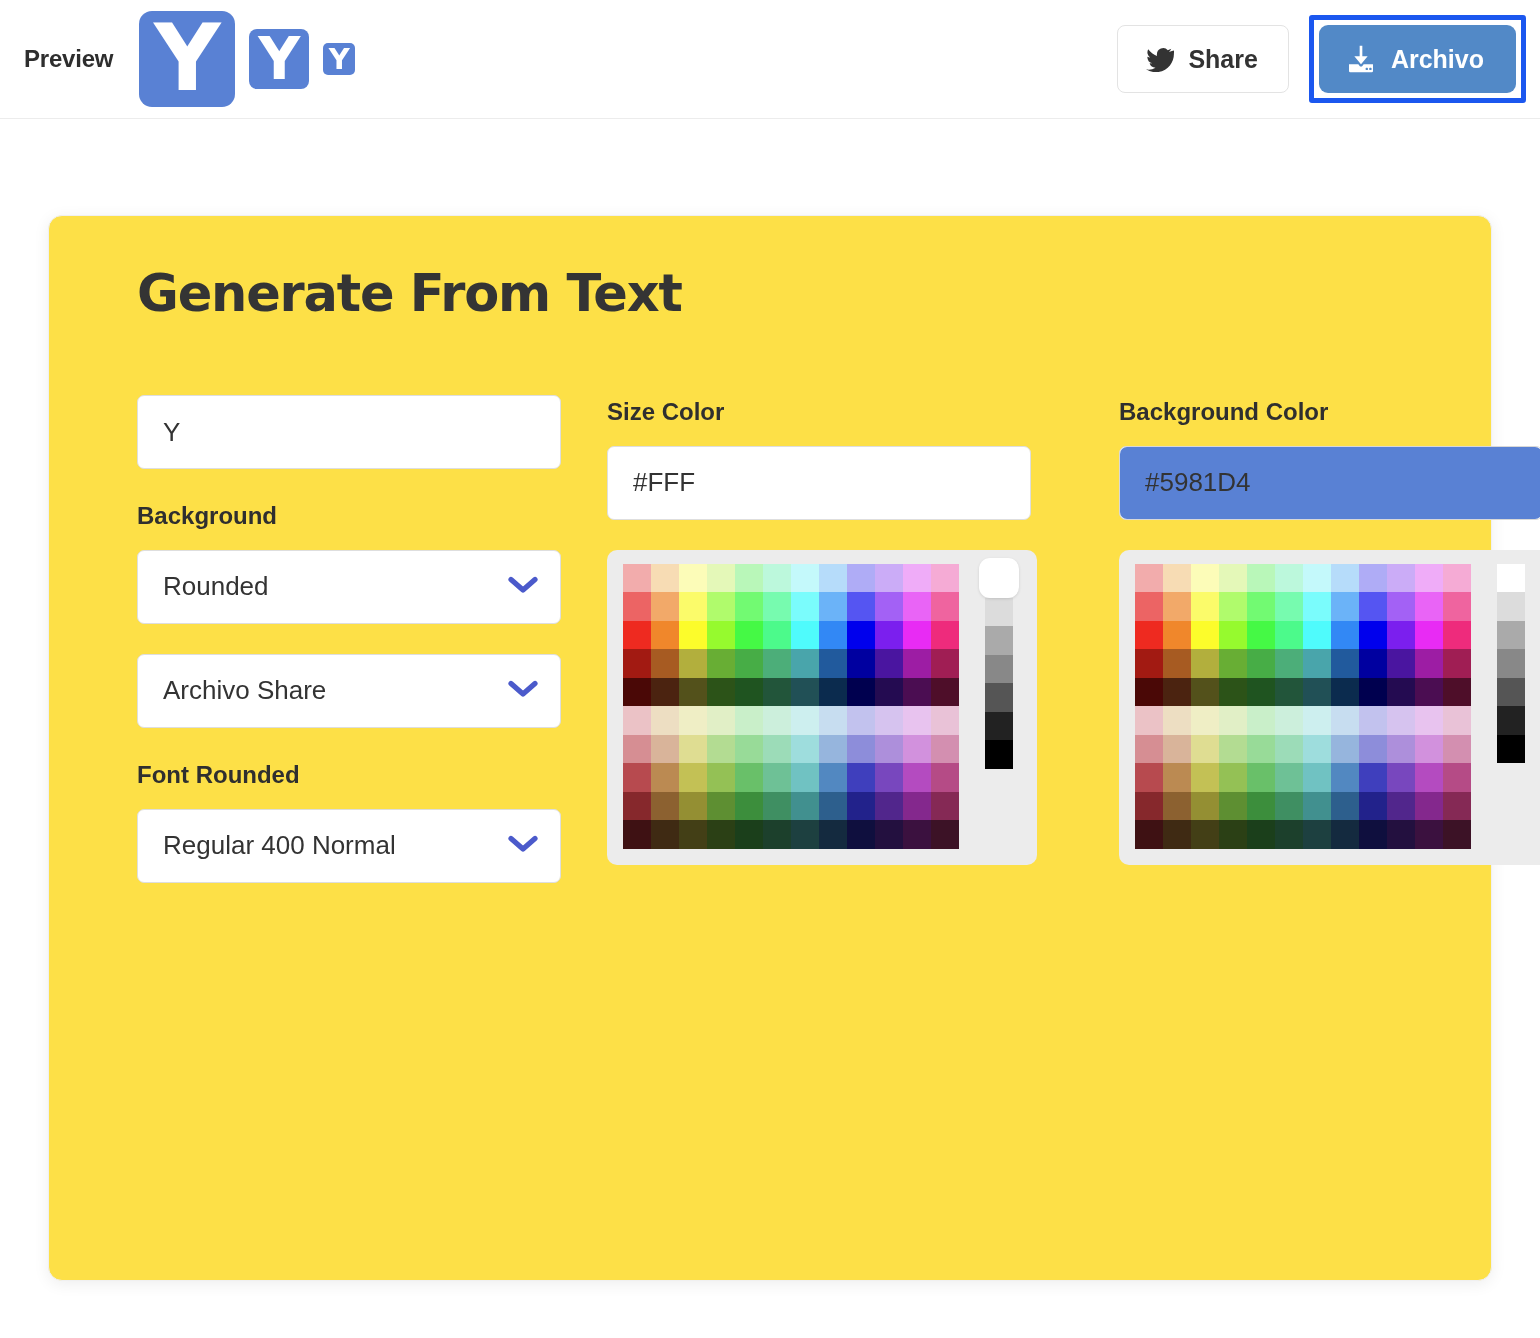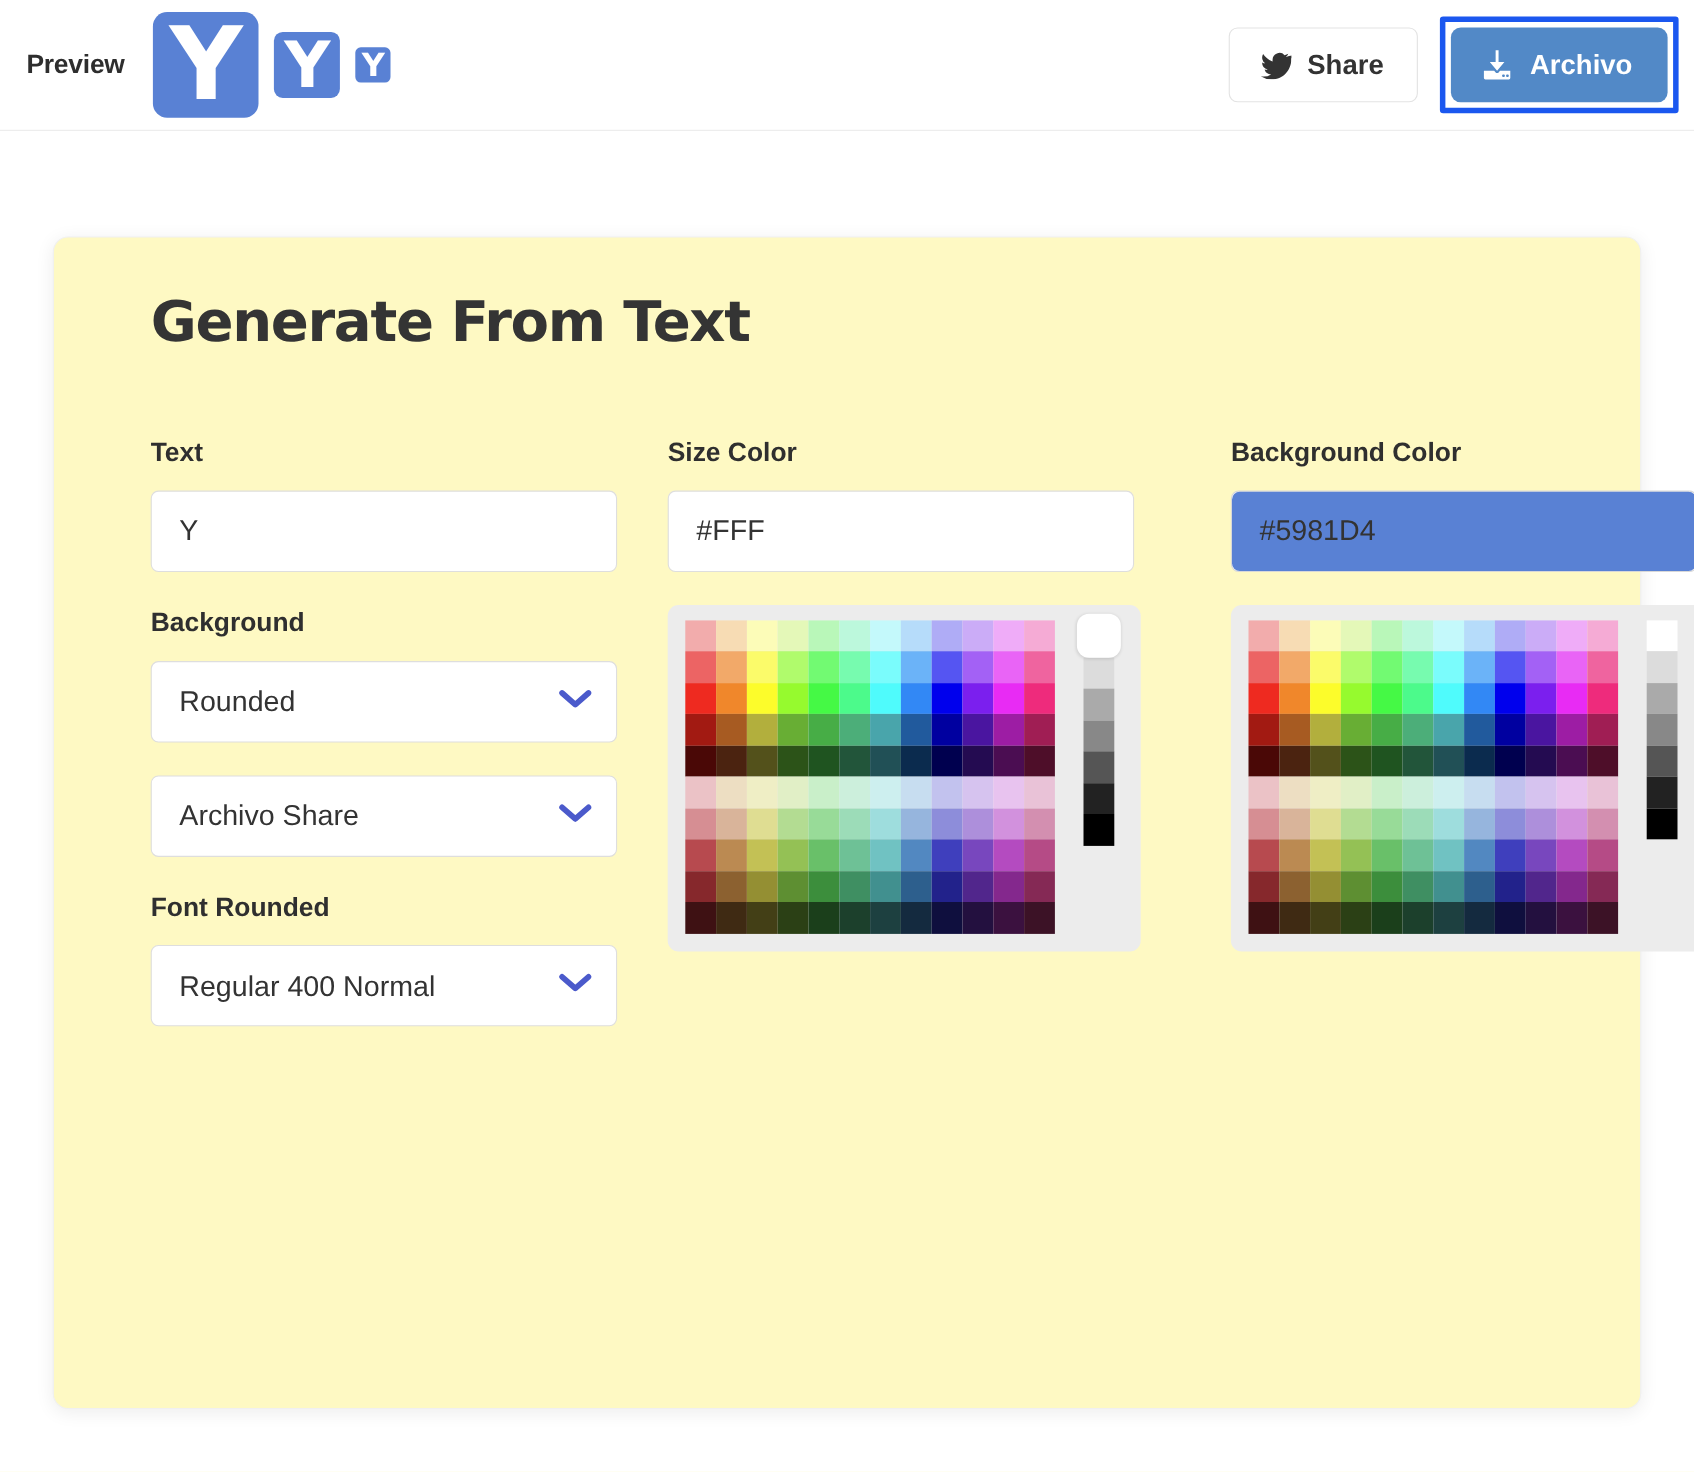--- a/index.html
+++ b/index.html
@@ -91,21 +91,21 @@
     border-radius: 9px;
   }
   .icon { display: inline-flex; align-items: center; justify-content: center; flex: 0 0 auto; }
 
   
   .page {
     padding: 96px 48px 0 48px;
     background: #ffffff;
   }
   .card {
-    background: #fef9c3;
+    background: #fde047;
     border-radius: 14px;
     border: 1px solid #f0f0f0;
     box-shadow: 0 3px 16px rgba(0,0,0,0.07);
     padding: 48px 44px 66px 44px;
     min-height: 1066px;
   }
   .card-title {
     font-size: 51px;
     font-weight: bold;
     color: #343434;
@@ -256,21 +256,20 @@
 <div class="page">
   <div class="card">
 
     <h1 class="card-title">Generate From Text</h1>
 
     <div class="grid3">
 
       <div>
 
         <div class="field">
-          <label class="field-label">Text</label>
           <div class="control">
             <input type="text" value="Y" style="">
           </div>
         </div>
 
         <div class="field">
           <label class="field-label">Background</label>
           <div class="control is-select">
             <span class="val">Rounded</span>
             <span class="chev">

